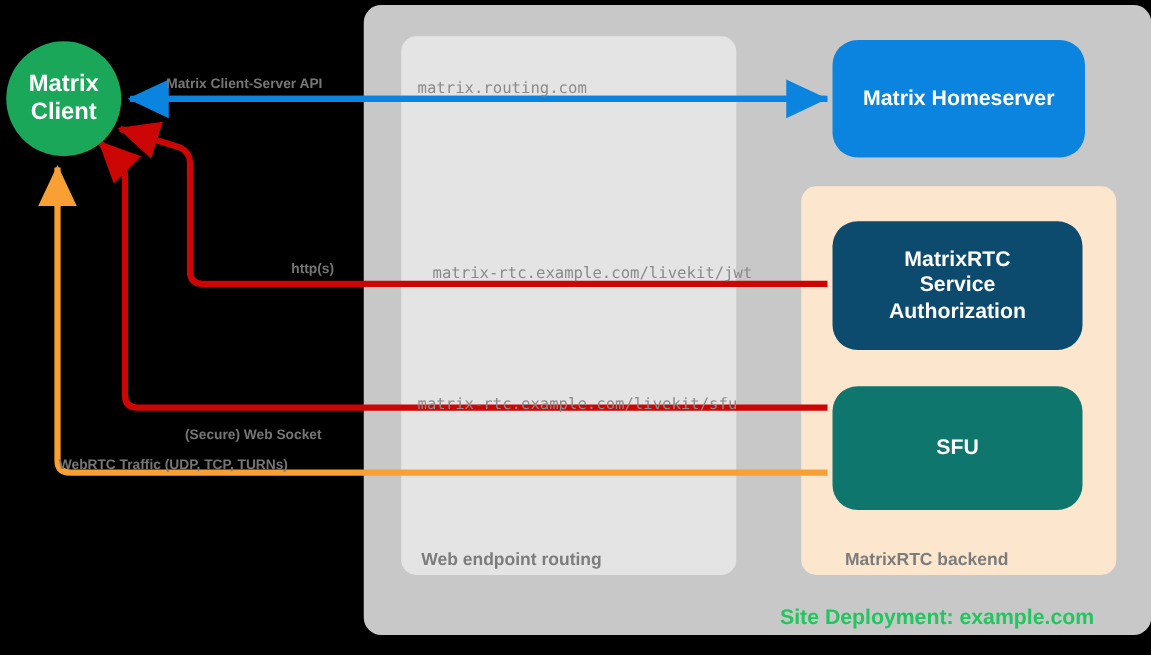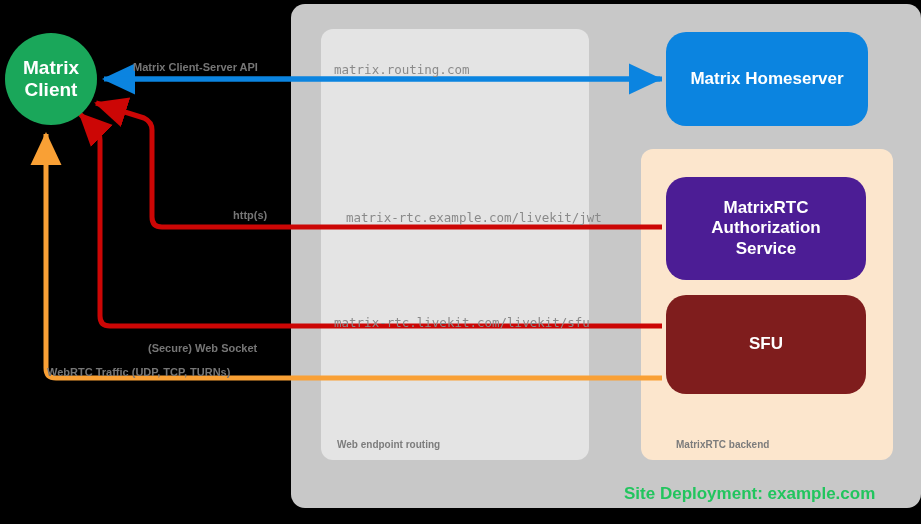--- a/index.html
+++ b/index.html
@@ -72,35 +72,35 @@
   }
   .homeserver {
     left: 666px; top: 32px;
     width: 202px; height: 94px;
     background: #0b84e0;
     font-size: 17px;
   }
   .authservice {
     left: 666px; top: 177px;
     width: 200px; height: 103px;
-    background: #4c1d95;
+    background: #0c4a6e;
     font-size: 17px;
   }
   .sfu {
-    left: 666px; top: 295px;
+    left: 666px; top: 309px;
     width: 200px; height: 99px;
-    background: #7f1d1d;
+    background: #0f766e;
     font-size: 17px;
   }
 
   
   .panel-caption {
     color: #7c7c7c;
     font-weight: bold;
-    font-size: 10px;
+    font-size: 14px;
   }
   .caption-routing { left: 337px; top: 439px; }
   .caption-backend { left: 657px; top: 439px; margin-left: 19px; }
   .site-caption {
     left: 624px; top: 484px;
     color: #22c55e;
     font-weight: bold;
     font-size: 17px;
   }
 
@@ -171,35 +171,35 @@
     <span>Client</span>
   </div>
 
   <div class="abs node-box homeserver">
     <span>Matrix Homeserver</span>
   </div>
 
   <div class="abs node-box authservice">
     <div>
       <div>MatrixRTC</div>
+      <div>Service</div>
       <div>Authorization</div>
-      <div>Service</div>
     </div>
   </div>
 
   <div class="abs node-box sfu">
     <span>SFU</span>
   </div>
 
   <div class="abs edge-label lbl-csapi">Matrix Client-Server API</div>
   <div class="abs edge-label lbl-https">http(s)</div>
   <div class="abs edge-label lbl-ws">(Secure) Web Socket</div>
   <div class="abs edge-label lbl-webrtc">WebRTC Traffic (UDP, TCP, TURNs)</div>
 
   <div class="abs route-label rt-1">matrix.routing.com</div>
   <div class="abs route-label rt-2">matrix-rtc.example.com/livekit/jwt</div>
-  <div class="abs route-label rt-3">matrix-rtc.livekit.com/livekit/sfu</div>
+  <div class="abs route-label rt-3">matrix-rtc.example.com/livekit/sfu</div>
 
   <div class="abs panel-caption caption-routing">Web endpoint routing</div>
   <div class="abs panel-caption caption-backend">MatrixRTC backend</div>
   <div class="abs site-caption">Site Deployment: example.com</div>
 
 </div>
 
 </body></html>

